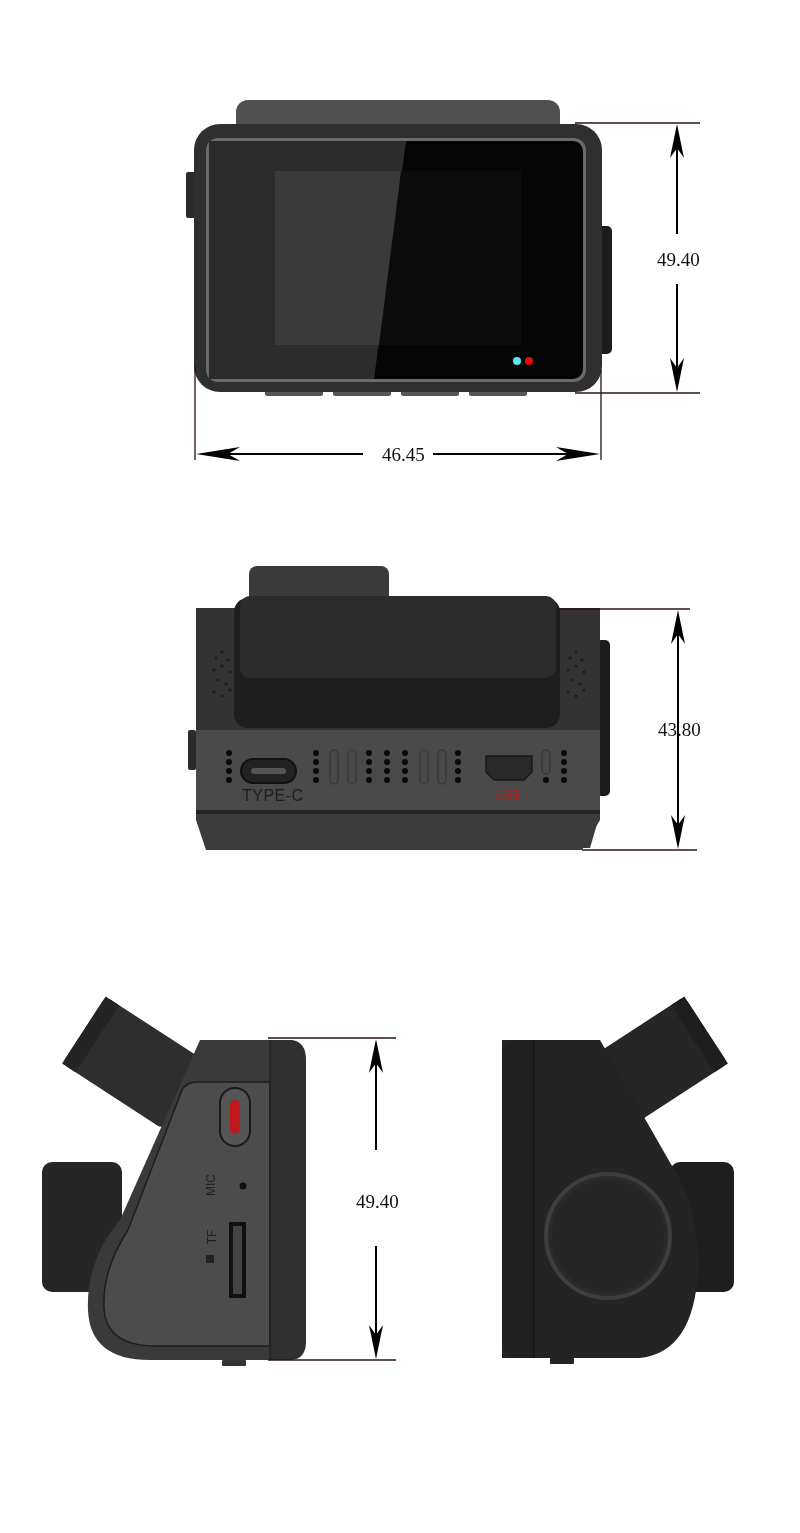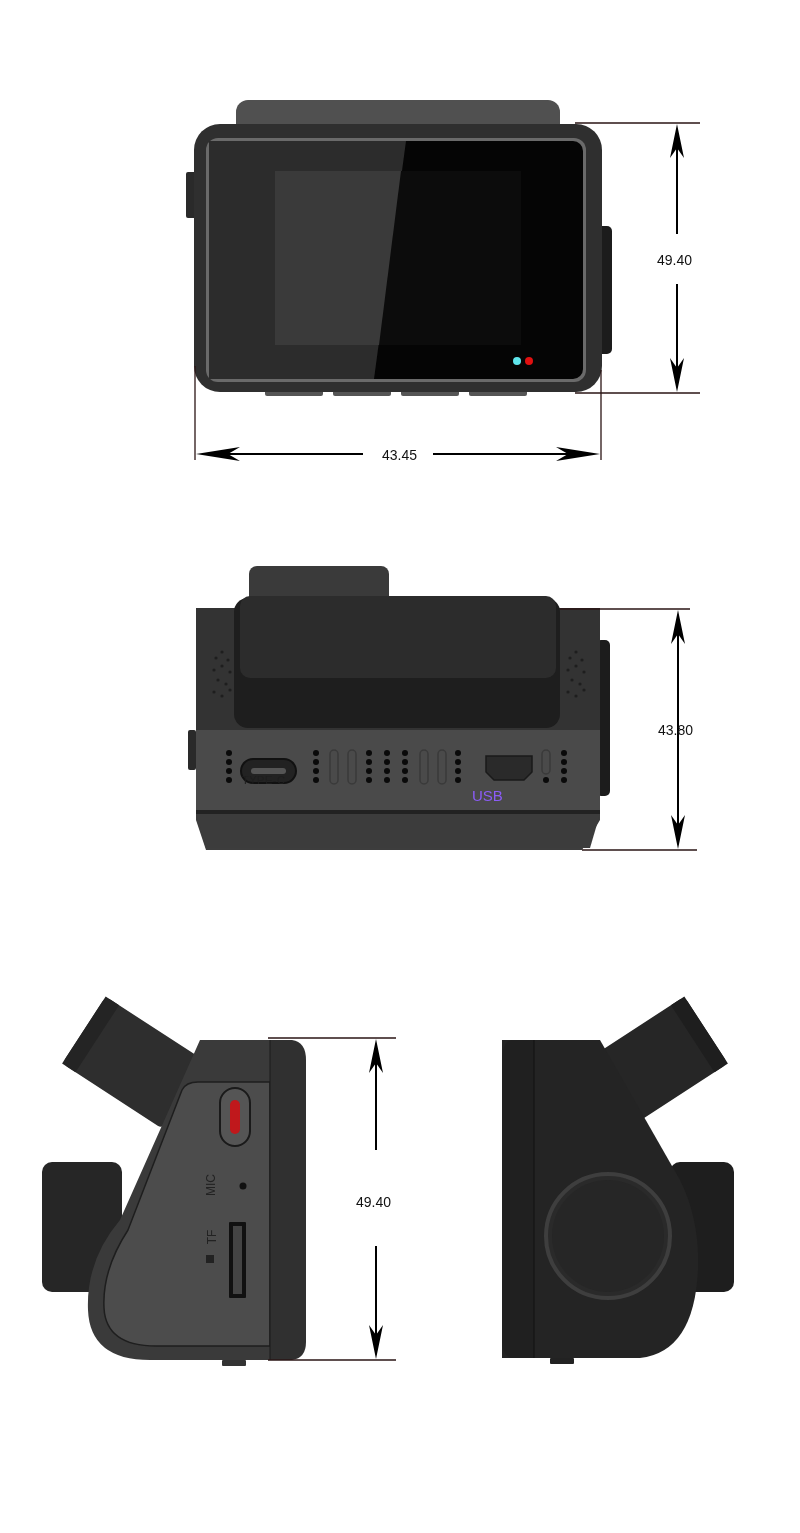--- a/index.html
+++ b/index.html
@@ -1,18 +1,18 @@
 <!DOCTYPE html>
 <html><head>
 <meta charset="utf-8">
 <style>
   html,body{margin:0;padding:0;background:#ffffff;}
   body{width:800px;height:1533px;position:relative;overflow:hidden;font-family:"Liberation Sans",sans-serif;}
   .abs{position:absolute;}
-  .dim-label{position:absolute;font-size:14px;color:#111;background:#fff;padding:2px 2px;line-height:16px;font-family:Liberation Sans, sans-serif;}
+  .dim-label{position:absolute;font-size:19px;color:#111;background:#fff;padding:2px 2px;line-height:16px;font-family:Liberation Serif, serif;}
   svg{position:absolute;left:0;top:0;overflow:visible;}
 </style>
 </head>
 <body>
 
 <div class="abs" style="left:0;top:0;width:800px;height:480px;">
   <svg width="800" height="480">
 
     <rect x="236" y="100" width="324" height="40" rx="12" fill="#505050"></rect>
 
@@ -47,21 +47,21 @@
   <span class="dim-label" style="left:655px;top:250px;">49.40</span>
 
   <svg width="800" height="480">
     <line x1="195" y1="366" x2="195" y2="460" stroke="#2a1414" stroke-width="1.3"></line>
     <line x1="601" y1="370" x2="601" y2="460" stroke="#2a1414" stroke-width="1.3"></line>
     <line x1="206" y1="454" x2="363" y2="454" stroke="#000" stroke-width="2"></line>
     <line x1="433" y1="454" x2="590" y2="454" stroke="#000" stroke-width="2"></line>
     <polygon points="196,454 240,447 228,454 240,461" fill="#000"></polygon>
     <polygon points="600,454 556,447 568,454 556,461" fill="#000"></polygon>
   </svg>
-  <span class="dim-label" style="left:380px;top:445px;">43.45</span>
+  <span class="dim-label" style="left:380px;top:445px;">46.45</span>
 </div>
 
 <div class="abs" style="left:0;top:480px;width:800px;height:400px;">
   <svg width="800" height="400">
 
     <rect x="249" y="86" width="140" height="50" rx="8" fill="#3a3a3a"></rect>
 
     <rect x="596" y="160" width="14" height="156" rx="5" fill="#1c1c1c"></rect>
     <rect x="188" y="250" width="8" height="40" rx="2" fill="#2a2a2a"></rect>
 
@@ -136,22 +136,22 @@
       <rect x="420" y="270" width="8" height="34" rx="4"></rect>
       <rect x="438" y="270" width="8" height="34" rx="4"></rect>
       <rect x="542" y="270" width="8" height="24" rx="4"></rect>
     </g>
 
     <rect x="241" y="279" width="55" height="24" rx="12" fill="#222" stroke="#111" stroke-width="2"></rect>
     <rect x="251" y="288" width="35" height="6" rx="3" fill="#555"></rect>
 
     <path d="M486 276 L532 276 L532 292 L524 300 L494 300 L486 292 Z" fill="#2a2a2a" stroke="#1a1a1a" stroke-width="1.5"></path>
   </svg>
-  <span class="abs" style="left:242px;top:294px;font-size:11px;color:#1e1e1e;letter-spacing:0.5px;">TYPE-C</span>
-  <span class="abs" style="left:472px;top:307px;font-size:15px;color:#8b5cf6;">USB</span>
+  <span class="abs" style="left:242px;top:307px;font-size:16px;color:#1e1e1e;letter-spacing:0.5px;">TYPE-C</span>
+  <span class="abs" style="left:494px;top:307px;font-size:13px;color:#b91c1c;">USB</span>
 
   <svg width="800" height="400">
     <line x1="560" y1="129" x2="690" y2="129" stroke="#2a1414" stroke-width="1.3"></line>
     <line x1="582" y1="370" x2="697" y2="370" stroke="#2a1414" stroke-width="1.3"></line>
     <line x1="678" y1="140" x2="678" y2="360" stroke="#000" stroke-width="2"></line>
     <polygon points="678,130 671,164 678,154 685,164" fill="#000"></polygon>
     <polygon points="678,369 671,335 678,345 685,335" fill="#000"></polygon>
   </svg>
   <span class="dim-label" style="left:656px;top:240px;background:transparent;">43.80</span>
 </div>

